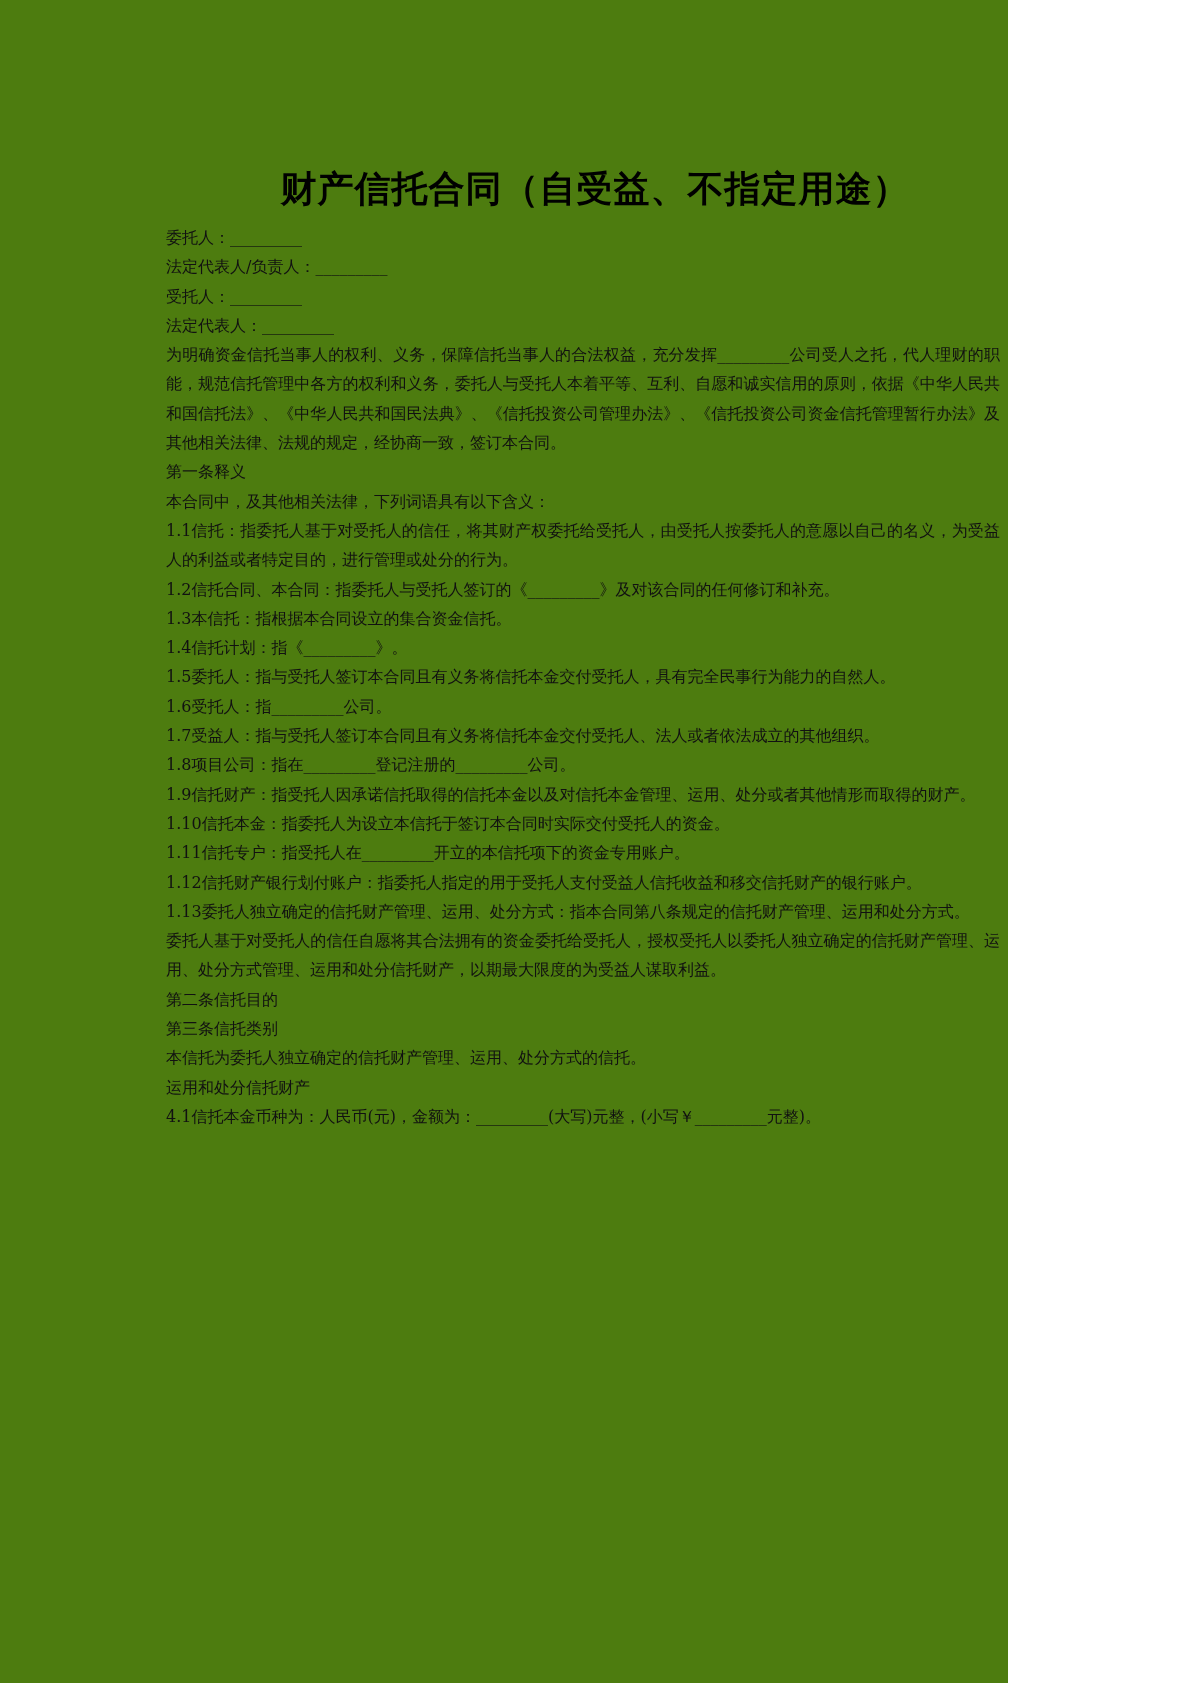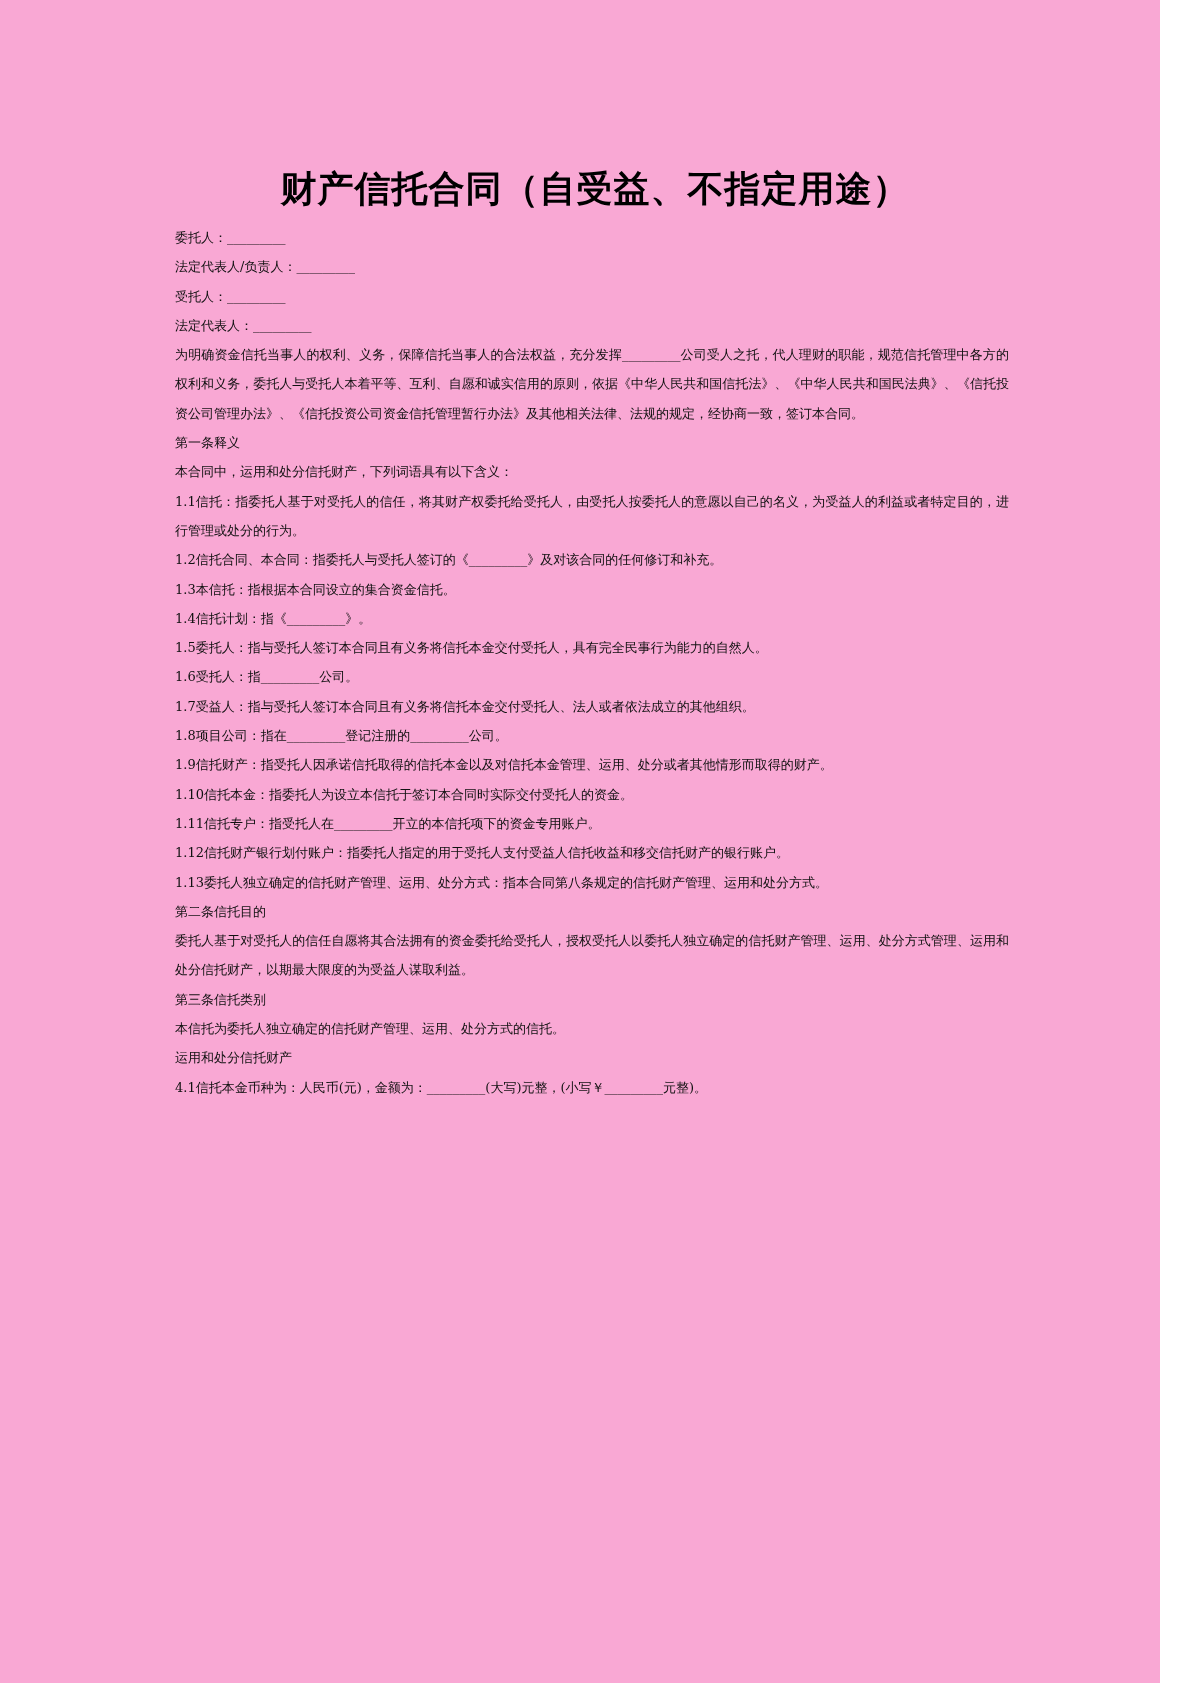--- a/index.html
+++ b/index.html
@@ -1,26 +1,26 @@
 <!DOCTYPE html>
 <html><head>
   <meta charset="utf-8">
   <style>
     html, body { margin: 0; padding: 0; background: #ffffff; }
     body { width: 1190px; height: 1683px; position: relative; overflow: hidden; }
-    .page { position: absolute; left: 0; top: 0; width: 1160px; height: 1683px; background: #f9a8d4; }
+    .page { position: absolute; left: 0; top: 0; width: 1008px; height: 1683px; background: #4d7c0f; }
     .title {
       position: absolute; left: 0; top: 166px; width: 1190px; text-align: center;
       font-family: "DejaVu Sans", "Liberation Sans", sans-serif;
       font-size: 36px; font-weight: bold; color: #000; letter-spacing: 1px; line-height: 46px;
     }
     .body {
-      position: absolute; left: 175px; top: 223px; width: 834px;
+      position: absolute; left: 166px; top: 223px; width: 834px;
       font-family: "DejaVu Serif", "Liberation Serif", serif;
-      font-size: 13px; line-height: 29.3px; color: #111;
+      font-size: 16px; line-height: 29.3px; color: #111;
       text-align: justify;
     }
     .line { display: block; white-space: pre-wrap; }
   </style>
 </head>
 <body>
 
 <div class="page">
   <div class="title">财产信托合同（自受益、不指定用途）</div>
 
@@ -29,39 +29,39 @@
       <span class="line">委托人：_________</span>
       <span class="line">法定代表人/负责人：_________</span>
       <span class="line">受托人：_________</span>
       <span class="line">法定代表人：_________</span>
     </div>
 
     <span class="line">为明确资金信托当事人的权利、义务，保障信托当事人的合法权益，充分发挥_________公司受人之托，代人理财的职能，规范信托管理中各方的权利和义务，委托人与受托人本着平等、互利、自愿和诚实信用的原则，依据《中华人民共和国信托法》、《中华人民共和国民法典》、《信托投资公司管理办法》、《信托投资公司资金信托管理暂行办法》及其他相关法律、法规的规定，经协商一致，签订本合同。</span>
 
     <div>
       <span class="line">第一条释义</span>
-      <span class="line">本合同中，运用和处分信托财产，下列词语具有以下含义：</span>
+      <span class="line">本合同中，及其他相关法律，下列词语具有以下含义：</span>
       <span class="line">1.1信托：指委托人基于对受托人的信任，将其财产权委托给受托人，由受托人按委托人的意愿以自己的名义，为受益人的利益或者特定目的，进行管理或处分的行为。</span>
       <span class="line">1.2信托合同、本合同：指委托人与受托人签订的《_________》及对该合同的任何修订和补充。</span>
       <span class="line">1.3本信托：指根据本合同设立的集合资金信托。</span>
       <span class="line">1.4信托计划：指《_________》。</span>
       <span class="line">1.5委托人：指与受托人签订本合同且有义务将信托本金交付受托人，具有完全民事行为能力的自然人。</span>
       <span class="line">1.6受托人：指_________公司。</span>
       <span class="line">1.7受益人：指与受托人签订本合同且有义务将信托本金交付受托人、法人或者依法成立的其他组织。</span>
       <span class="line">1.8项目公司：指在_________登记注册的_________公司。</span>
       <span class="line">1.9信托财产：指受托人因承诺信托取得的信托本金以及对信托本金管理、运用、处分或者其他情形而取得的财产。</span>
       <span class="line">1.10信托本金：指委托人为设立本信托于签订本合同时实际交付受托人的资金。</span>
       <span class="line">1.11信托专户：指受托人在_________开立的本信托项下的资金专用账户。</span>
       <span class="line">1.12信托财产银行划付账户：指委托人指定的用于受托人支付受益人信托收益和移交信托财产的银行账户。</span>
       <span class="line">1.13委托人独立确定的信托财产管理、运用、处分方式：指本合同第八条规定的信托财产管理、运用和处分方式。</span>
     </div>
 
     <div>
+      <span class="line">委托人基于对受托人的信任自愿将其合法拥有的资金委托给受托人，授权受托人以委托人独立确定的信托财产管理、运用、处分方式管理、运用和处分信托财产，以期最大限度的为受益人谋取利益。</span>
       <span class="line">第二条信托目的</span>
-      <span class="line">委托人基于对受托人的信任自愿将其合法拥有的资金委托给受托人，授权受托人以委托人独立确定的信托财产管理、运用、处分方式管理、运用和处分信托财产，以期最大限度的为受益人谋取利益。</span>
     </div>
 
     <div>
       <span class="line">第三条信托类别</span>
       <span class="line">本信托为委托人独立确定的信托财产管理、运用、处分方式的信托。</span>
     </div>
 
     <div>
       <span class="line">运用和处分信托财产</span>
       <span class="line">4.1信托本金币种为：人民币(元)，金额为：_________(大写)元整，(小写￥_________元整)。</span>

